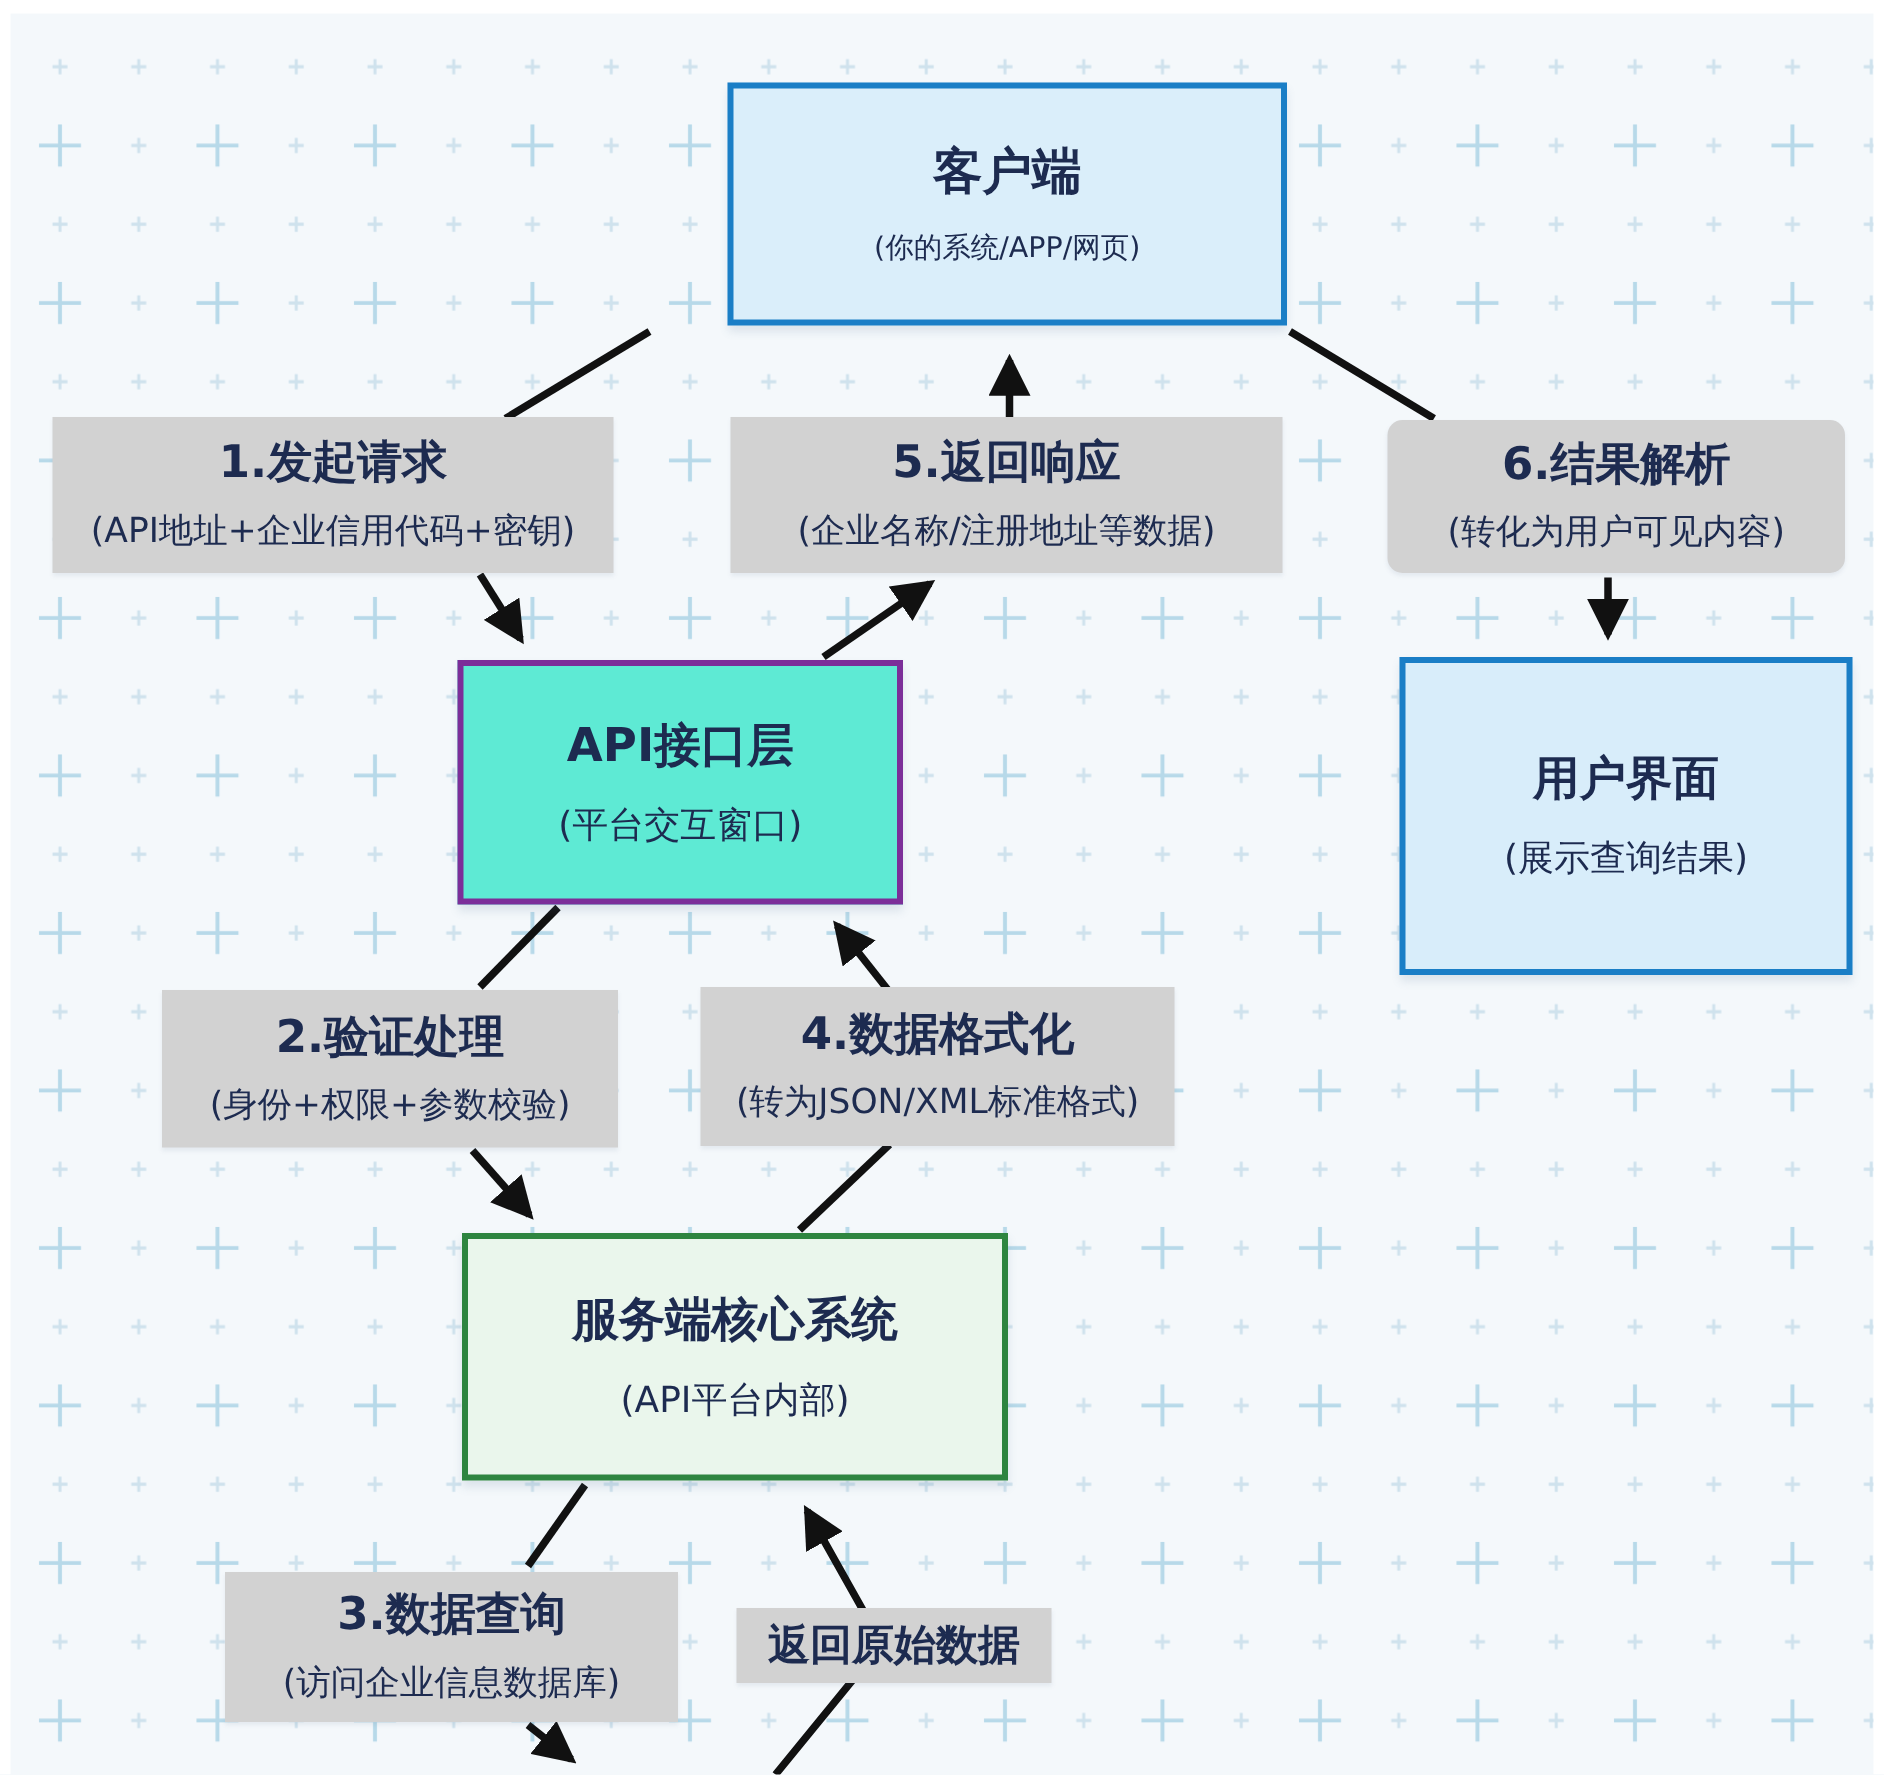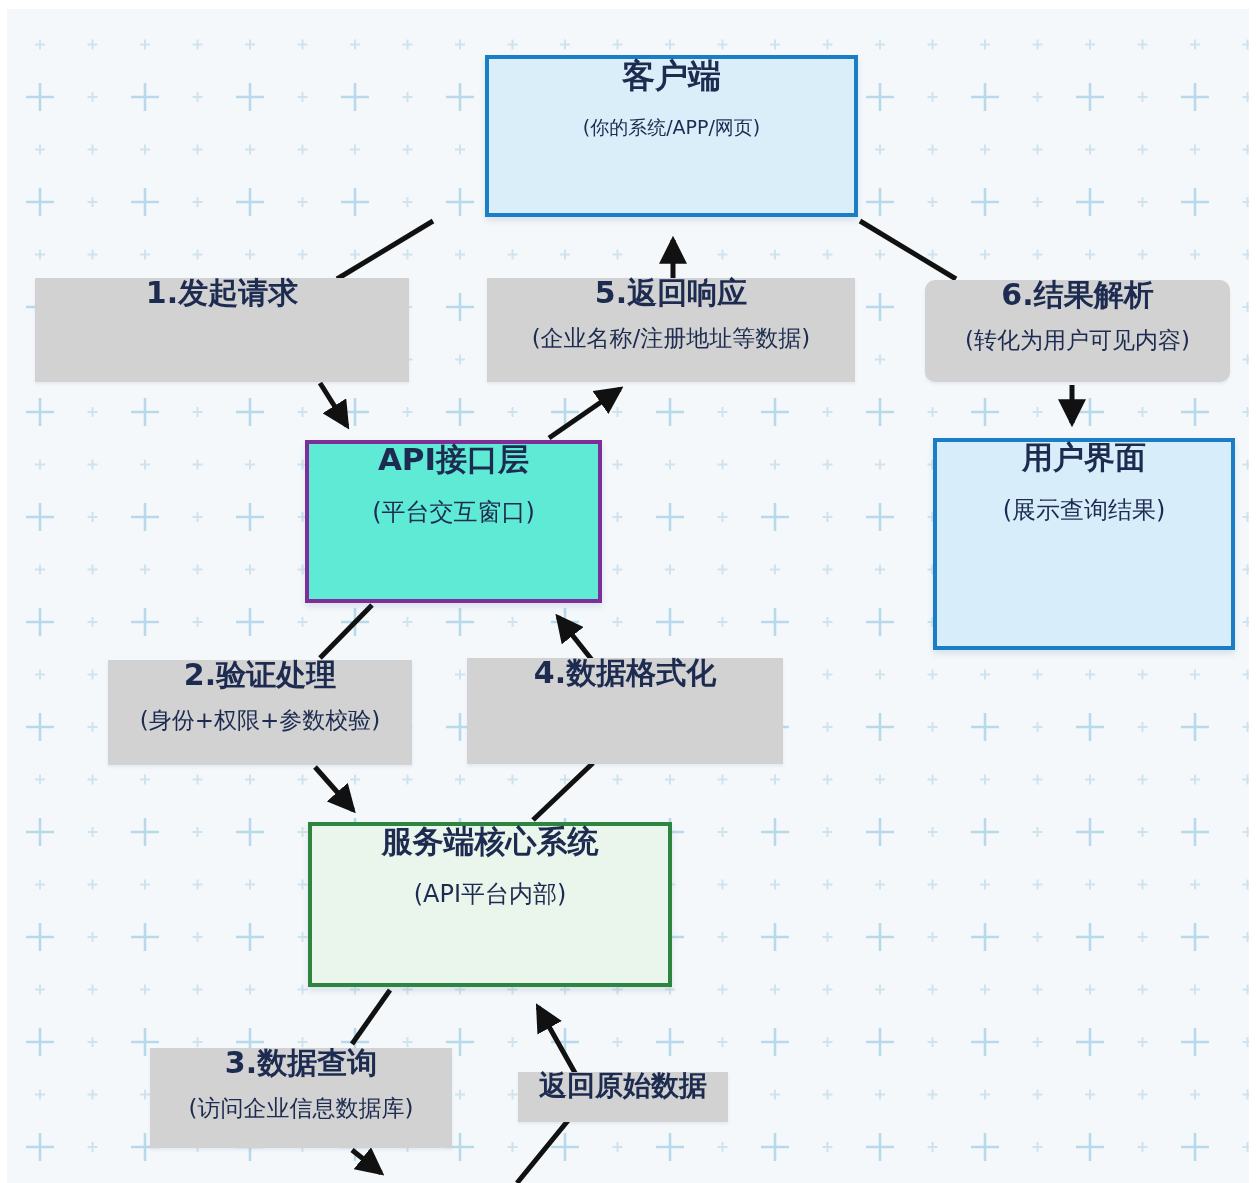--- a/index.html
+++ b/index.html
@@ -6,21 +6,21 @@
   body{
     width:1256px;height:1183px;position:relative;overflow:hidden;
     background:#f4f8fb;
     font-family:"DejaVu Sans","Liberation Sans",sans-serif;
   }
   svg.bg{position:absolute;left:0;top:0;z-index:0;}
   svg.arrows{position:absolute;left:0;top:0;z-index:1;}
   .arrow{stroke:#111111;stroke-width:5;fill:none;}
   .node{
     position:absolute;z-index:2;box-sizing:border-box;
-    display:flex;flex-direction:column;align-items:center;justify-content:flex-start;
+    display:flex;flex-direction:column;align-items:center;justify-content:center;
     text-align:center;color:#1d2b50;
   }
   .node .t{font-weight:700;line-height:1;white-space:nowrap;}
   .node .s{font-weight:500;line-height:1;white-space:nowrap;}
   .gray{background:#d2d2d2;box-shadow:0 2px 3px rgba(90,110,140,.10);}
   .gray .t{font-size:30px;}
   .gray .s{font-size:23px;margin-top:19px;}
   .framed{border:4px solid;box-shadow:0 4px 6px rgba(90,120,150,.16);}
   .framed .t{font-size:31px;}
   .framed .s{font-size:24px;margin-top:25px;}
@@ -30,21 +30,21 @@
   .client .s{font-size:19px;margin-top:26px;}
   .step1{left:35px;top:278px;width:374px;height:104px;}
   .step5{left:487px;top:278px;width:368px;height:104px;}
   .step6{left:925px;top:280px;width:305px;height:102px;border-radius:10px;}
   .api{left:305px;top:440px;width:297px;height:163px;background:#5eead4;border-color:#7c2e99;}
   .ui{left:933px;top:438px;width:302px;height:212px;background:#d8edfa;border-color:#1a7ec6;}
   .step2{left:108px;top:660px;width:304px;height:105px;}
   .step4{left:467px;top:658px;width:316px;height:106px;}
   .server{left:308px;top:822px;width:364px;height:165px;background:#eaf6ec;border-color:#2e8540;}
   .step3{left:150px;top:1048px;width:302px;height:100px;}
-  .raw{left:518px;top:1072px;width:210px;height:50px;}
+  .raw{left:491px;top:1072px;width:210px;height:50px;}
   .raw .t{font-size:28px;font-weight:700;}
 </style>
 </head>
 <body>
 
 <svg class="bg" width="1256" height="1183" aria-hidden="true">
   <defs>
     <pattern id="plusgrid" x="14" y="71" width="105" height="105" patternUnits="userSpaceOnUse">
       <path d="M12,26 H40 M26,12 V40" stroke="#b7d9e9" stroke-width="2.6"></path>
       <path d="M73.5,26 H83.5 M78.5,21 V31 M21,78.5 H31 M26,73.5 V83.5 M73.5,78.5 H83.5 M78.5,73.5 V83.5" stroke="#cfe2ed" stroke-width="2"></path>
@@ -78,20 +78,21 @@
   <path class="arrow" d="M1072,385 L1072,423" marker-end="url(#ah)"></path>
 </svg>
 
 <div class="node framed client">
   <div class="t">客户端</div>
   <div class="s">(你的系统/APP/网页)</div>
 </div>
 
 <div class="node gray step1">
   <div class="t">1.发起请求</div>
+  <div class="s">(API地址+企业信用代码+密钥)</div>
 </div>
 
 <div class="node gray step5">
   <div class="t">5.返回响应</div>
   <div class="s">(企业名称/注册地址等数据)</div>
 </div>
 
 <div class="node gray step6">
   <div class="t">6.结果解析</div>
   <div class="s">(转化为用户可见内容)</div>
@@ -107,20 +108,21 @@
   <div class="s">(展示查询结果)</div>
 </div>
 
 <div class="node gray step2">
   <div class="t">2.验证处理</div>
   <div class="s">(身份+权限+参数校验)</div>
 </div>
 
 <div class="node gray step4">
   <div class="t">4.数据格式化</div>
+  <div class="s">(转为JSON/XML标准格式)</div>
 </div>
 
 <div class="node framed server">
   <div class="t">服务端核心系统</div>
   <div class="s">(API平台内部)</div>
 </div>
 
 <div class="node gray step3">
   <div class="t">3.数据查询</div>
   <div class="s">(访问企业信息数据库)</div>

